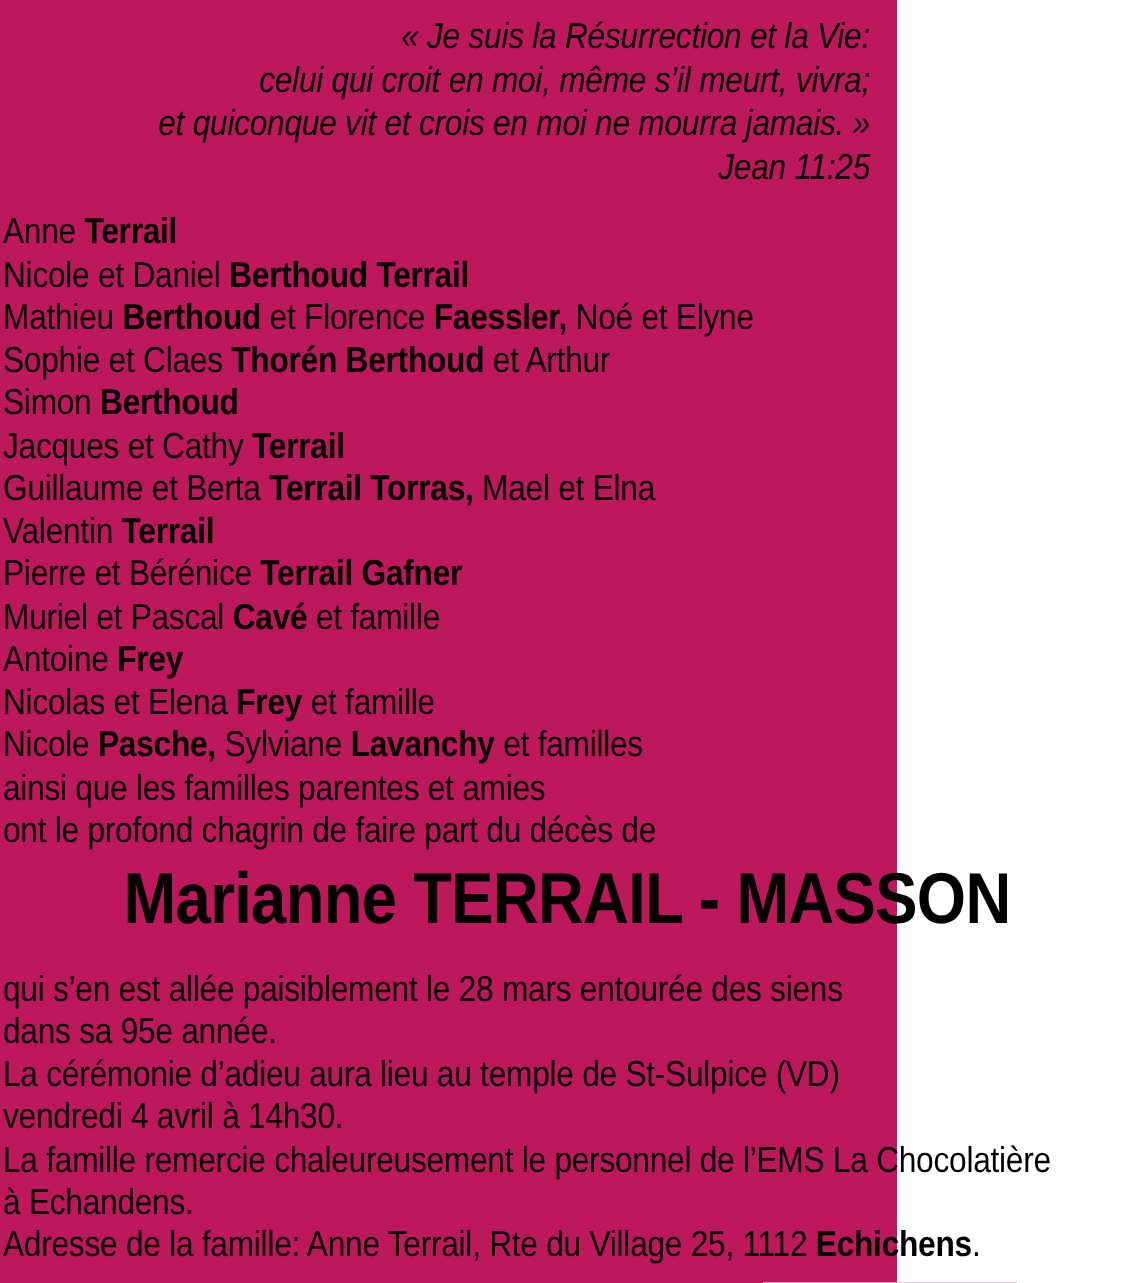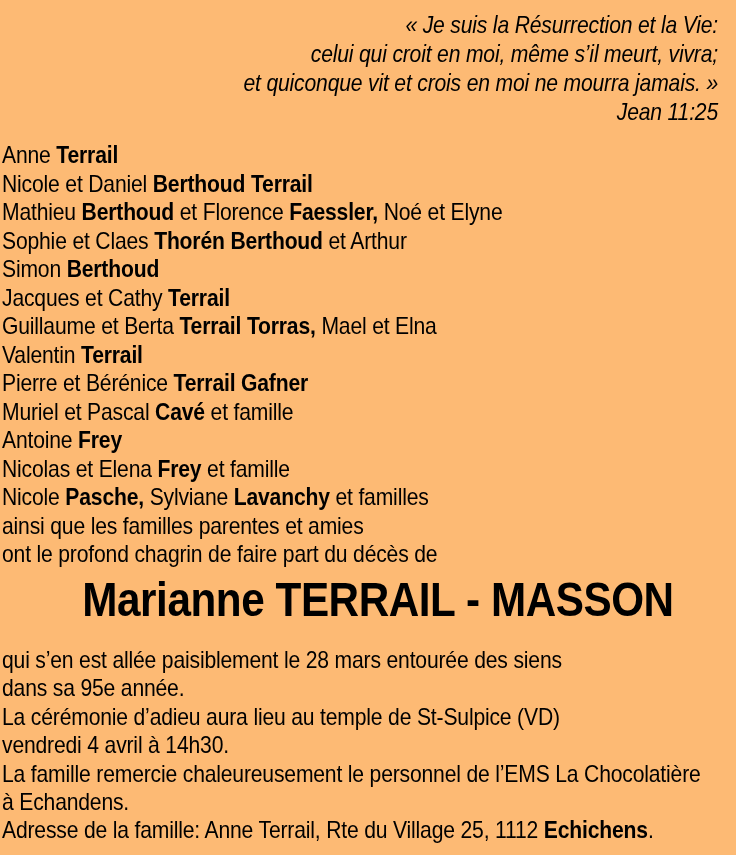--- a/index.html
+++ b/index.html
@@ -9,23 +9,23 @@
   }
   body {
     width: 756px;
     height: 855px;
     overflow: hidden;
     color: #000000;
     font-family: "Liberation Sans", "DejaVu Sans", sans-serif;
   }
   .page {
     position: relative;
-    width: 736px;
+    width: 598px;
     height: 855px;
-    background: #fdba74;
+    background: #be185d;
   }
   
   .block {
     font-size: 24px;
     letter-spacing: -0.2px;
   }
   .quote-block {
     position: absolute;
     top: 10px;
     right: 18px;

